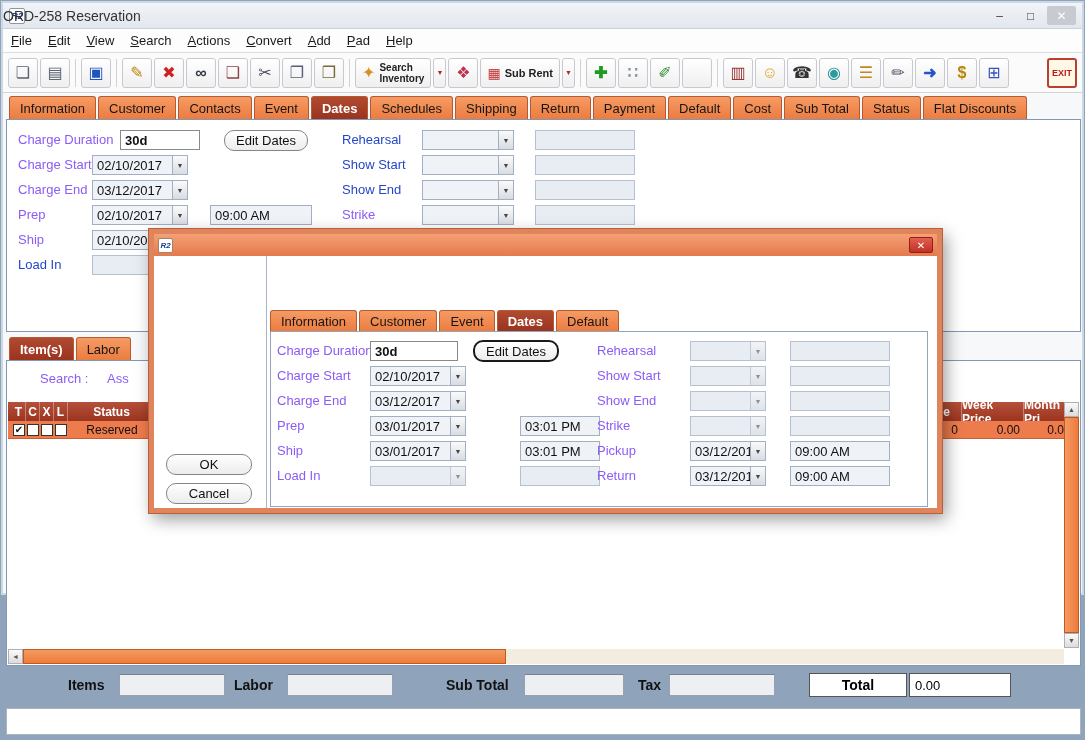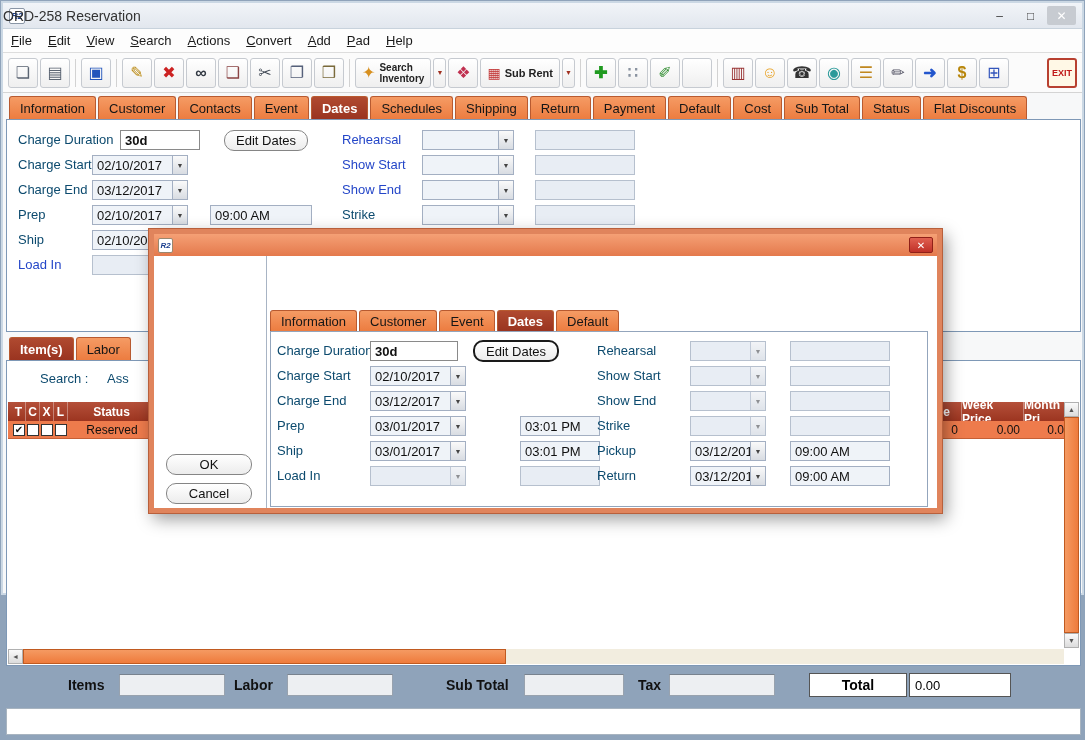--- a/index.html
+++ b/index.html
@@ -53,21 +53,21 @@
 
   
   .tabbar {position:absolute; display:flex; gap:2px; z-index:3}
   .tab {height:23px; padding:0 10px; background:linear-gradient(#F59B64,#EC7C40);
         border:1px solid #B85A30; border-bottom:none; border-radius:3px 3px 0 0;
         font-size:13px; color:#161616; display:flex; align-items:center; white-space:nowrap}
   .tab.sel {background:linear-gradient(#B04A30,#9A3420); color:#fff; font-weight:bold}
 
   
   .panel {position:absolute; background:#fff; border:1px solid #7E98B6}
-  .lbl {position:absolute; font-size:13px; color:#0c4a6e; white-space:nowrap}
+  .lbl {position:absolute; font-size:13px; color:#8b5cf6; white-space:nowrap}
   .link {color:#2446C8}
   .fld {position:absolute; height:20px; background:#EFF3F8; border:1px solid #A3AFC2;
         font-size:13px; color:#111; display:flex; align-items:center; padding:0 4px; overflow:hidden}
   .fld.w {background:#fff; border-color:#8A8A8A}
   .fld.dis {background:#E8EDF4; border-color:#B6C0CE}
   .fld.b {font-weight:bold}
   .fld .v {white-space:nowrap}
   .dda {position:absolute; top:0; right:0; bottom:0; width:15px;
         background:linear-gradient(#FAFAFA,#D8DCE2); border-left:1px solid #A3AFC2;
         display:flex; align-items:center; justify-content:center; font-size:7px; color:#444}

